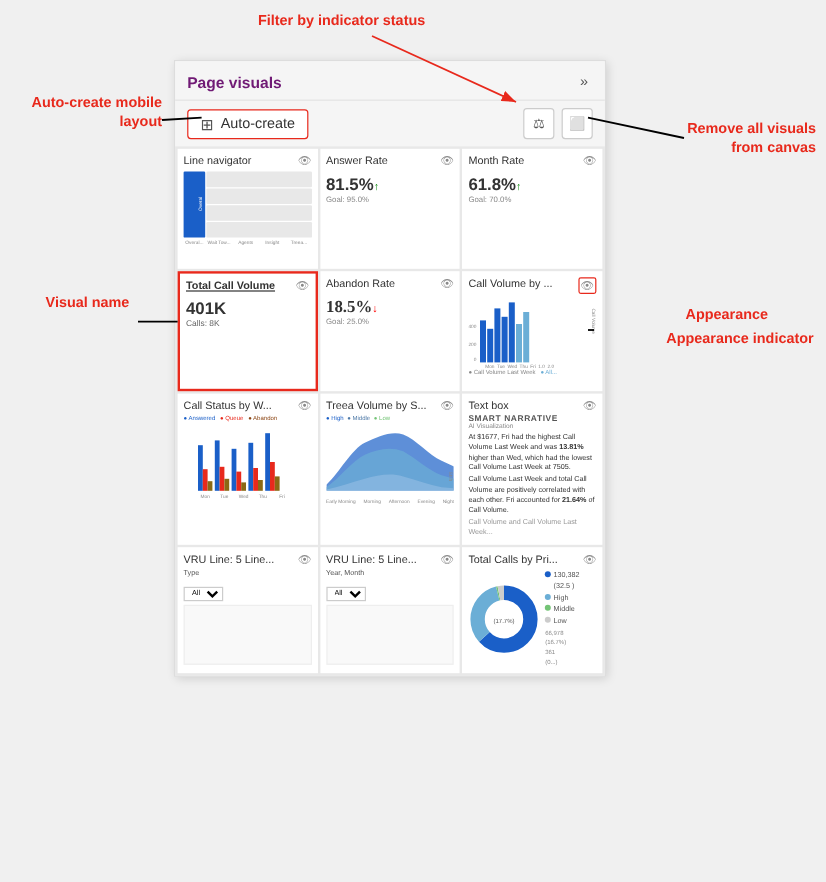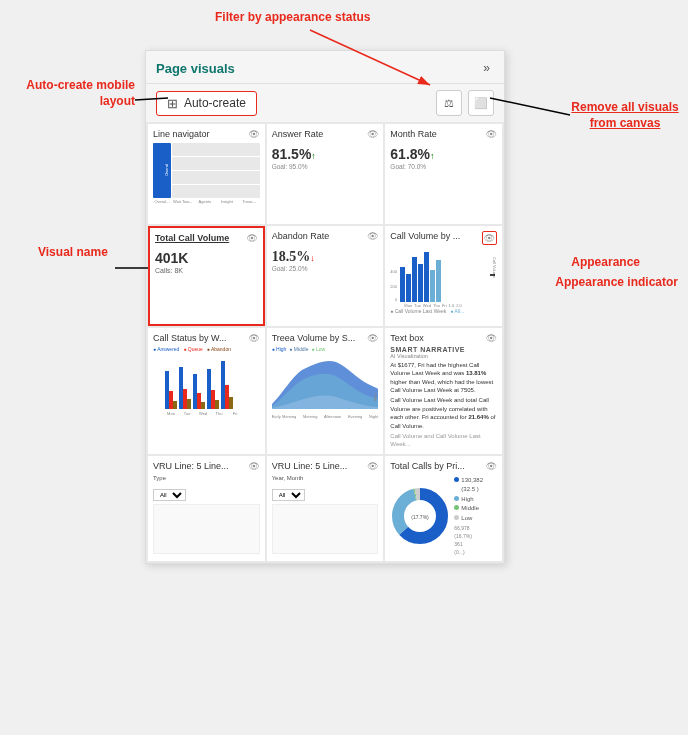--- a/index.html
+++ b/index.html
@@ -36,21 +36,21 @@
       align-items: center;
       justify-content: space-between;
       padding: 8px 10px 6px 10px;
       background: #f5f5f5;
       border-bottom: 1px solid #e0e0e0;
     }
 
     .panel-title {
       font-size: 13px;
       font-weight: 600;
-      color: #0f766e;
+      color: #701a75;
     }
 
     .panel-collapse-btn {
       font-size: 12px;
       color: #555;
       cursor: pointer;
       padding: 2px 4px;
     }
 
     .auto-create-bar {
@@ -223,42 +223,42 @@
       top: 0; left: 0;
       width: 688px;
       height: 735px;
       pointer-events: none;
     }
   </style>
 </head>
 <body>
 
 <div class="annotation-label" style="top: 10px; left: 215px; text-align: center;">
-  <span>Filter by appearance status</span>
+  <span>Filter by indicator status</span>
 </div>
 
 <div class="annotation-label" style="top: 78px; left: 5px; text-align: right; width: 130px;">
   <span>Auto-create
 mobile layout</span>
 </div>
 
 <div class="annotation-label" style="top: 245px; left: 38px;">
   <span>Visual name</span>
 </div>
 
 <div class="annotation-label" style="top: 255px; right: 48px;">
   <span>Appearance</span>
 </div>
 
 <div class="annotation-label" style="top: 275px; right: 10px; text-align: left;">
   <span>Appearance
 indicator</span>
 </div>
 
-<div class="annotation-label" style="top: 100px; right: 8px; text-align: center; width: 110px; text-decoration: underline;">
+<div class="annotation-label" style="top: 100px; right: 8px; text-align: right; width: 110px;">
   <span>Remove all visuals
 from canvas</span>
 </div>
 
 <div class="panel">
 
   <div class="panel-header">
     <span class="panel-title">Page visuals</span>
     <span class="panel-collapse-btn">»</span>
   </div>

